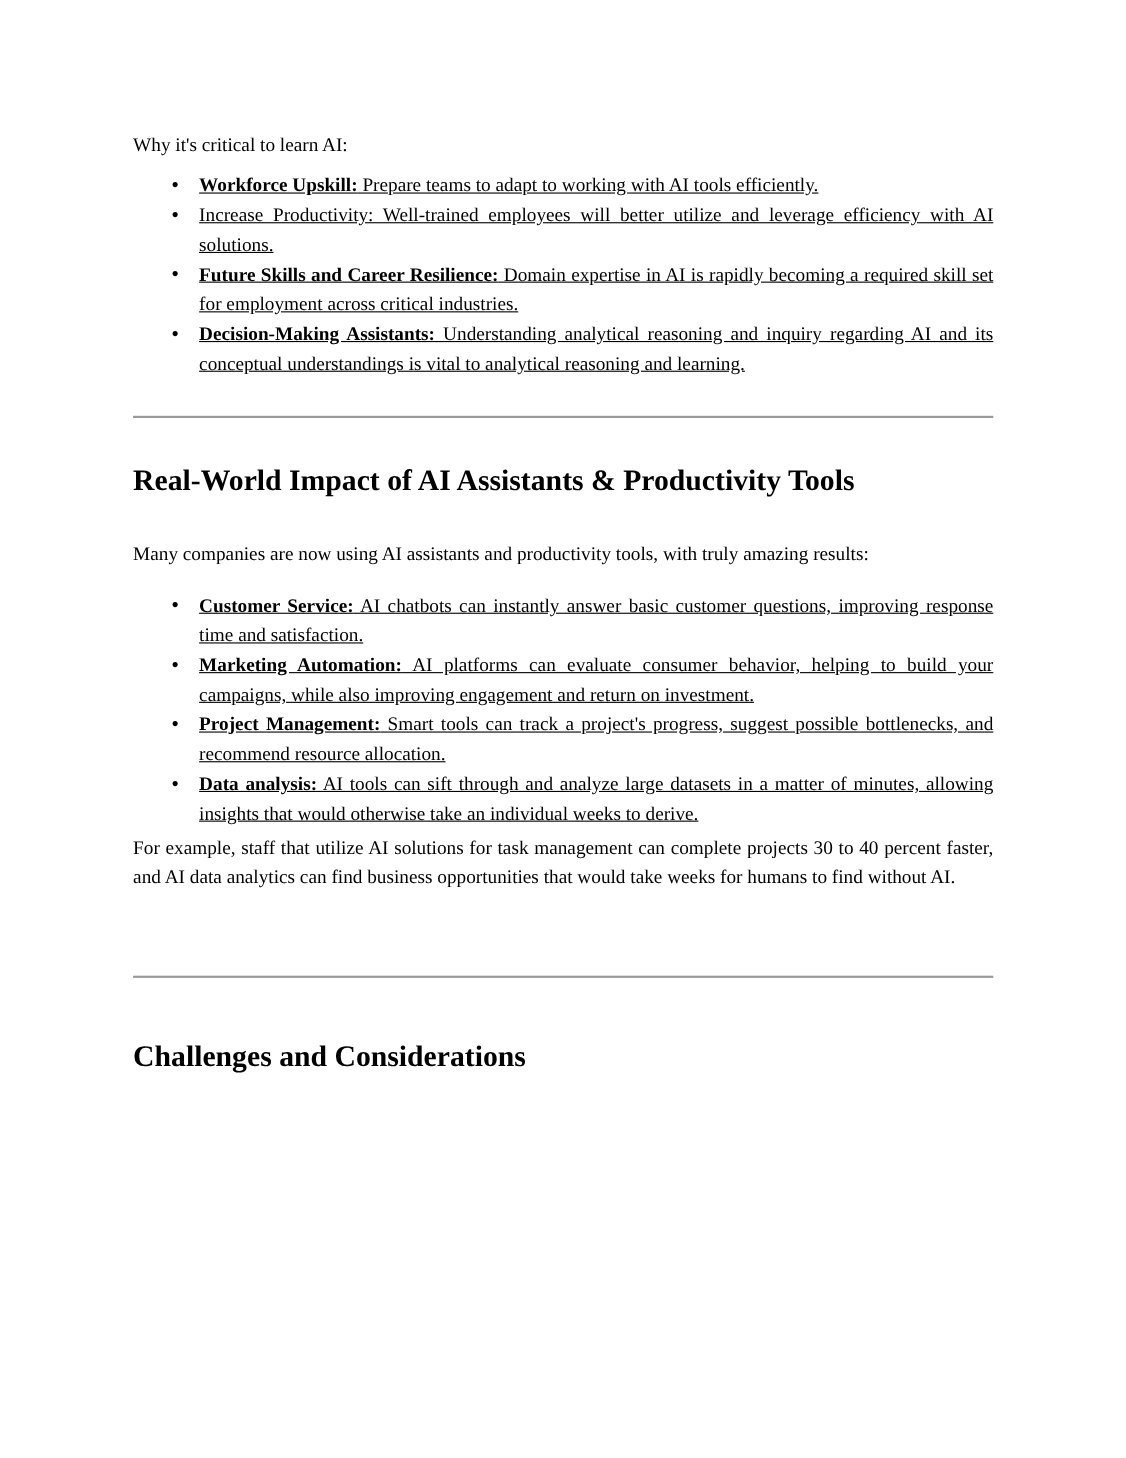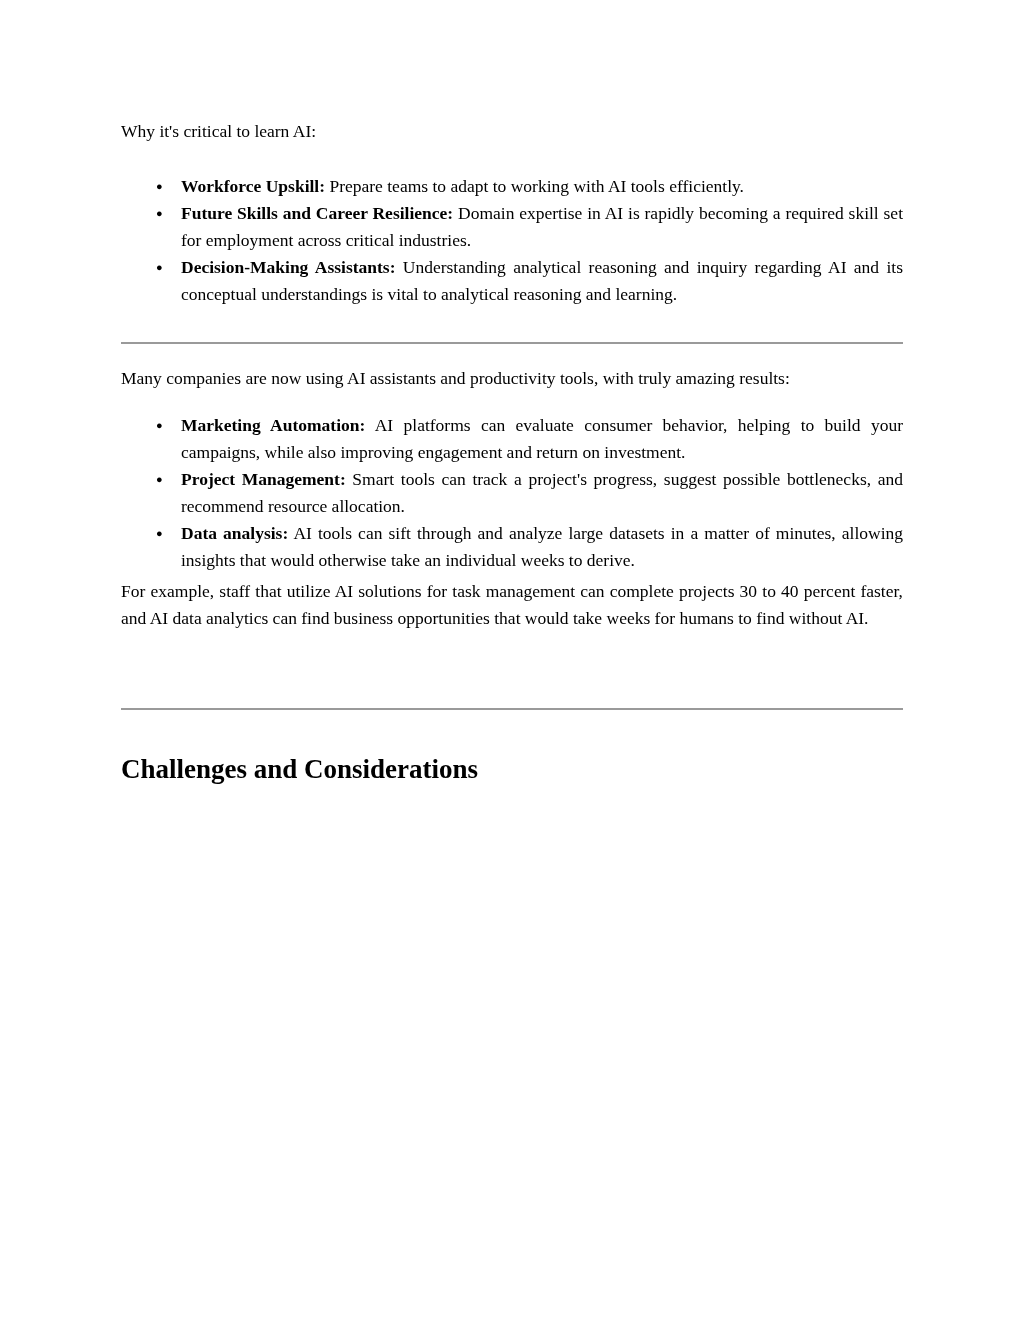--- a/index.html
+++ b/index.html
@@ -19,22 +19,23 @@
   }
   .body-text {
     font-size: 17.5px;
     line-height: 27px;
     text-align: justify;
     margin: 0;
   }
   .lead { margin: 0; }
   ul.doc-list {
     list-style: none;
-    margin: 28px 0 0 0;
+    margin: 10px 0 0 0;
     padding: 0;
+    text-decoration: underline;
   }
   ul.doc-list li {
     position: relative;
     padding-left: 60px;
     font-size: 17.5px;
     line-height: 27px;
     text-align: justify;
   }
   ul.doc-list li::before {
     content: "\25CF";
@@ -56,45 +57,48 @@
     margin: 34px 0 0 0;
   }
   hr.doc-divider.tall-gap { margin-top: 76px; }
   h2.doc-heading {
     font-size: 27px;
     line-height: 35px;
     font-weight: 700;
     margin: 39px 0 0 0;
     text-align: left;
   }
-  h2.doc-heading.second { margin-top: 42px; }
-  .lead-after-heading { margin-top: 21px; }
+  h2.doc-heading.second { margin-top: 54px; }
+  .lead-after-heading { margin-top: 36px; }
   ul.doc-list.second { margin-top: 20px; }
   strong { font-weight: 700; }
 </style>
 </head>
 <body>
 
 <div class="page">
 
   <p class="body-text lead">Why it's critical to learn AI:</p>
 
   <ul class="doc-list">
     <li><strong>Workforce Upskill:</strong><span> Prepare teams to adapt to working with AI tools efficiently.</span></li>
+    <li><strong></strong><span>Increase Productivity: Well-trained employees will better utilize and leverage efficiency with AI solutions.</span></li>
     <li><strong>Future Skills and Career Resilience:</strong><span> Domain expertise in AI is rapidly becoming a required skill set for employment across critical industries.</span></li>
     <li><strong>Decision-Making Assistants:</strong><span> Understanding analytical reasoning and inquiry regarding AI and its conceptual understandings is vital to analytical reasoning and learning.</span></li>
   </ul>
 
 
   <hr class="doc-divider">
 
+  <h2 class="doc-heading">Real-World Impact of AI Assistants &amp; Productivity Tools</h2>
 
   <p class="body-text lead-after-heading">Many companies are now using AI assistants and productivity tools, with truly amazing results:</p>
 
   <ul class="doc-list second">
+    <li><strong>Customer Service:</strong><span> AI chatbots can instantly answer basic customer questions, improving response time and satisfaction.</span></li>
     <li><strong>Marketing Automation:</strong><span> AI platforms can evaluate consumer behavior, helping to build your campaigns, while also improving engagement and return on investment.</span></li>
     <li><strong>Project Management:</strong><span> Smart tools can track a project's progress, suggest possible bottlenecks, and recommend resource allocation.</span></li>
     <li><strong>Data analysis:</strong><span> AI tools can sift through and analyze large datasets in a matter of minutes, allowing insights that would otherwise take an individual weeks to derive.</span></li>
   </ul>
 
   <p class="body-text after-list-para">For example, staff that utilize AI solutions for task management can complete projects 30 to 40 percent faster, and AI data analytics can find business opportunities that would take weeks for humans to find without AI.</p>
 
   <hr class="doc-divider tall-gap">
 
   <h2 class="doc-heading second">Challenges and Considerations</h2>

